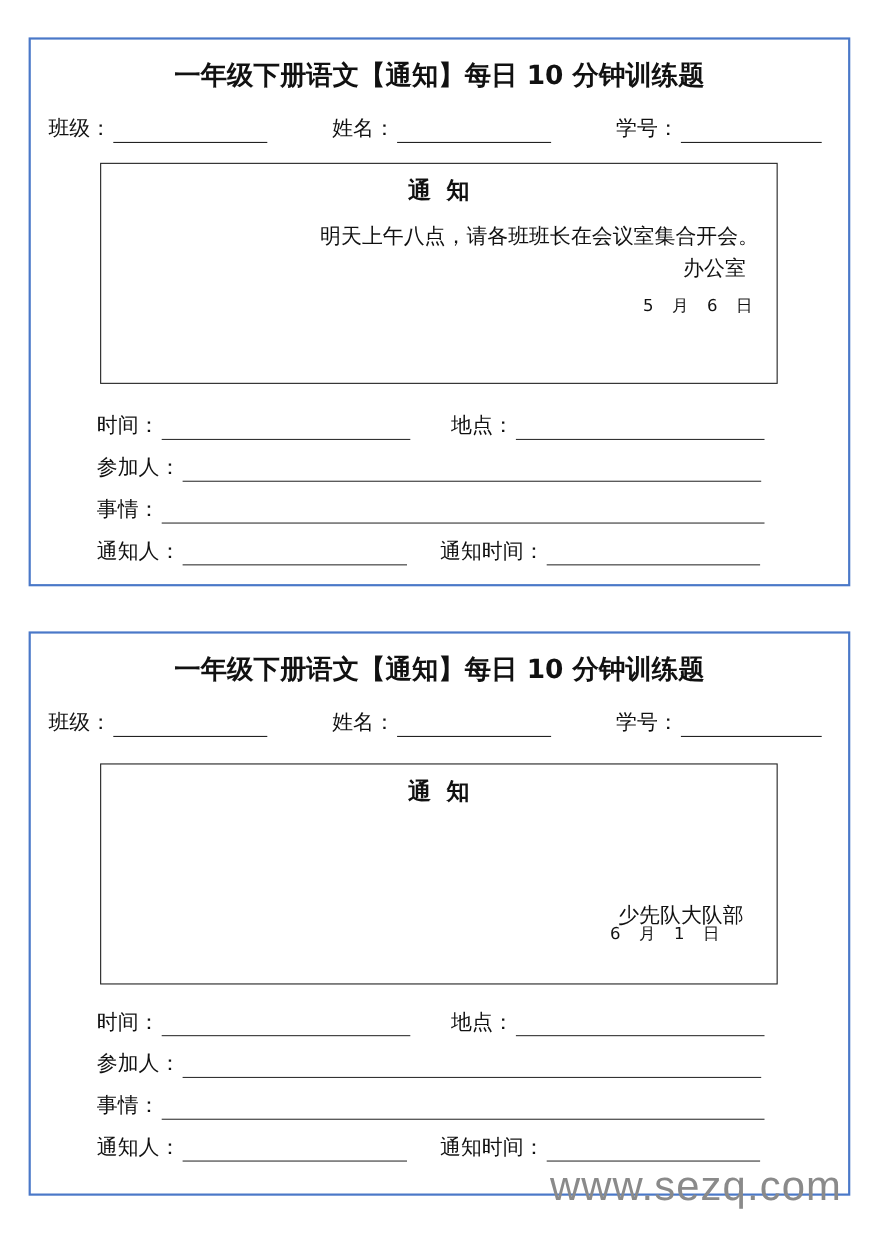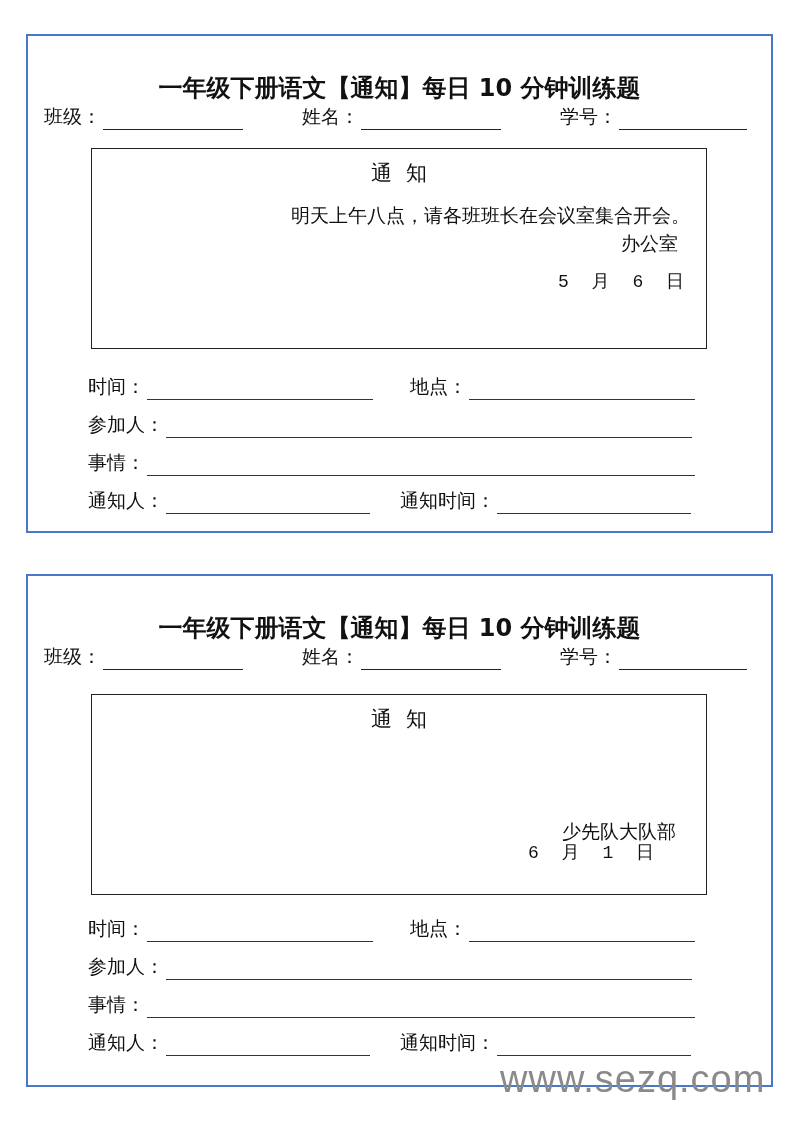--- a/index.html
+++ b/index.html
@@ -2,33 +2,33 @@
 <html><head>
 <meta charset="utf-8">
 <style>
   html, body { margin: 0; padding: 0; background: #ffffff; }
   body { width: 800px; height: 1131px; position: relative; overflow: hidden;
          font-family: "DejaVu Sans", "Liberation Sans", sans-serif; color: #111; }
   .panel { position: absolute; left: 26px; width: 747px; border: 2px solid #4a78c8; box-sizing: border-box; }
   .panel.p1 { top: 34px; height: 499px; }
   .panel.p2 { top: 574px; height: 513px; }
   .title { position: absolute; left: 0; right: 0; top: 16px; text-align: center;
-           font-size: 24px; font-weight: bold; letter-spacing: 0px; margin-top: 20px; }
+           font-size: 24px; font-weight: bold; letter-spacing: 0px; }
   .info-row { position: absolute; top: 68px; left: 16px; right: 16px; height: 26px; font-size: 19px; }
   .info-item { position: absolute; top: 0; display: flex; align-items: flex-end; }
   .info-item .blank { display: inline-block; border-bottom: 1.5px solid #222; height: 20px; margin-left: 2px; }
   .notice { position: absolute; left: 63px; width: 616px; border: 1.5px solid #222; box-sizing: border-box; }
   .p1 .notice { top: 112px; height: 201px; }
   .p2 .notice { top: 118px; height: 201px; }
   .notice-title { position: absolute; left: 0; right: 0; top: 10px; text-align: center;
-                  font-size: 21px; font-weight: normal; letter-spacing: 14px; padding-left: 14px; }
+                  font-size: 21px; font-weight: bold; letter-spacing: 14px; padding-left: 14px; }
   .notice-body { position: absolute; left: 22px; right: 16px; top: 46px; font-size: 19px; line-height: 40px; text-align: right; }
   .notice-body .indent { text-indent: 42px; }
   .sender { position: absolute; font-size: 19px; }
-  .date { position: absolute; font-size: 18px; letter-spacing: 6px; font-family: Liberation Mono, monospace; }
+  .date { position: absolute; font-size: 15px; letter-spacing: 6px; }
   .fields { position: absolute; left: 60px; width: 614px; font-size: 19px; }
   .field-row { position: absolute; left: 0; right: 4px; height: 26px; }
   .field { position: absolute; top: 0; display: flex; align-items: flex-end; }
   .field .blank { display: inline-block; border-bottom: 1.5px solid #333; height: 22px; margin-left: 2px; }
   .watermark { position: absolute; left: 500px; top: 1058px; font-size: 38px; color: #8a8a8a;
                font-family: "Liberation Sans", sans-serif; letter-spacing: 1px; }
 </style>
 </head>
 <body>
 

